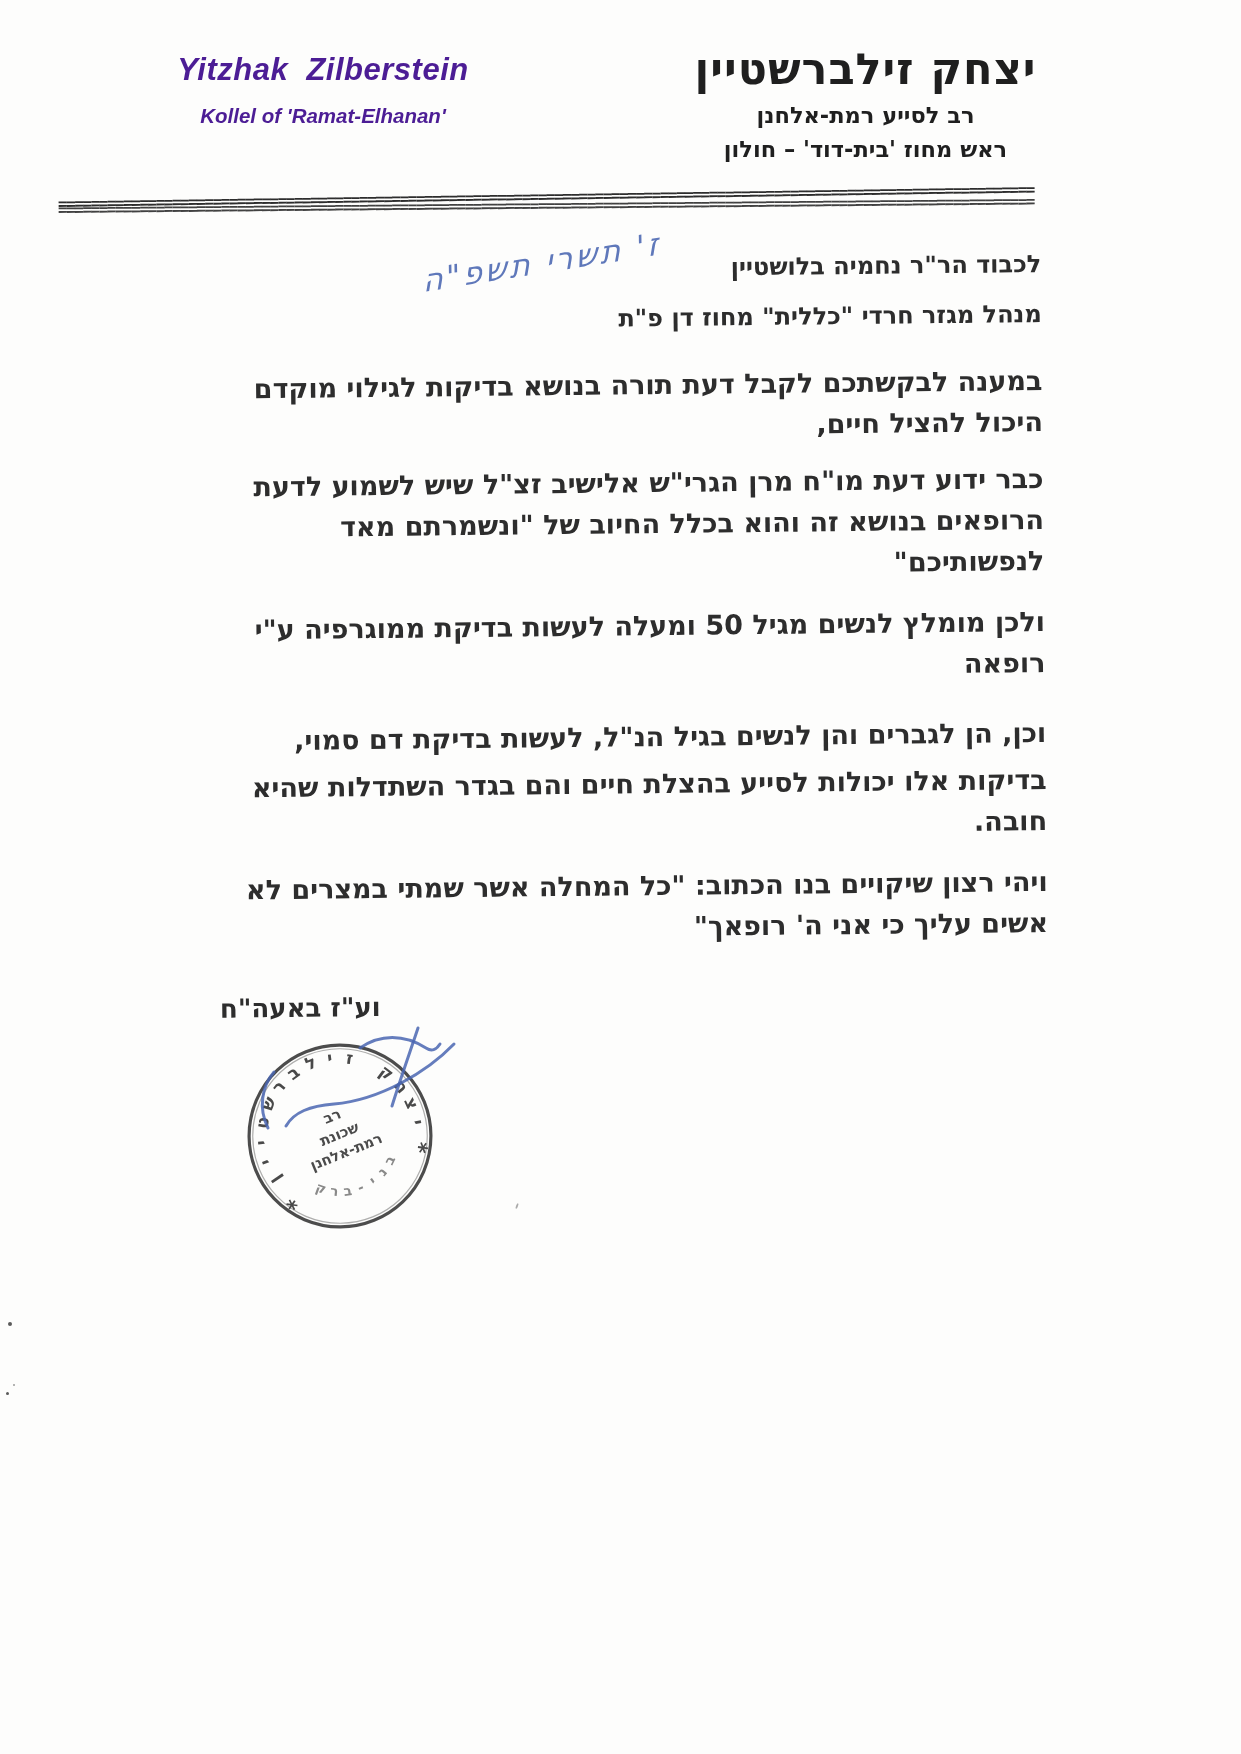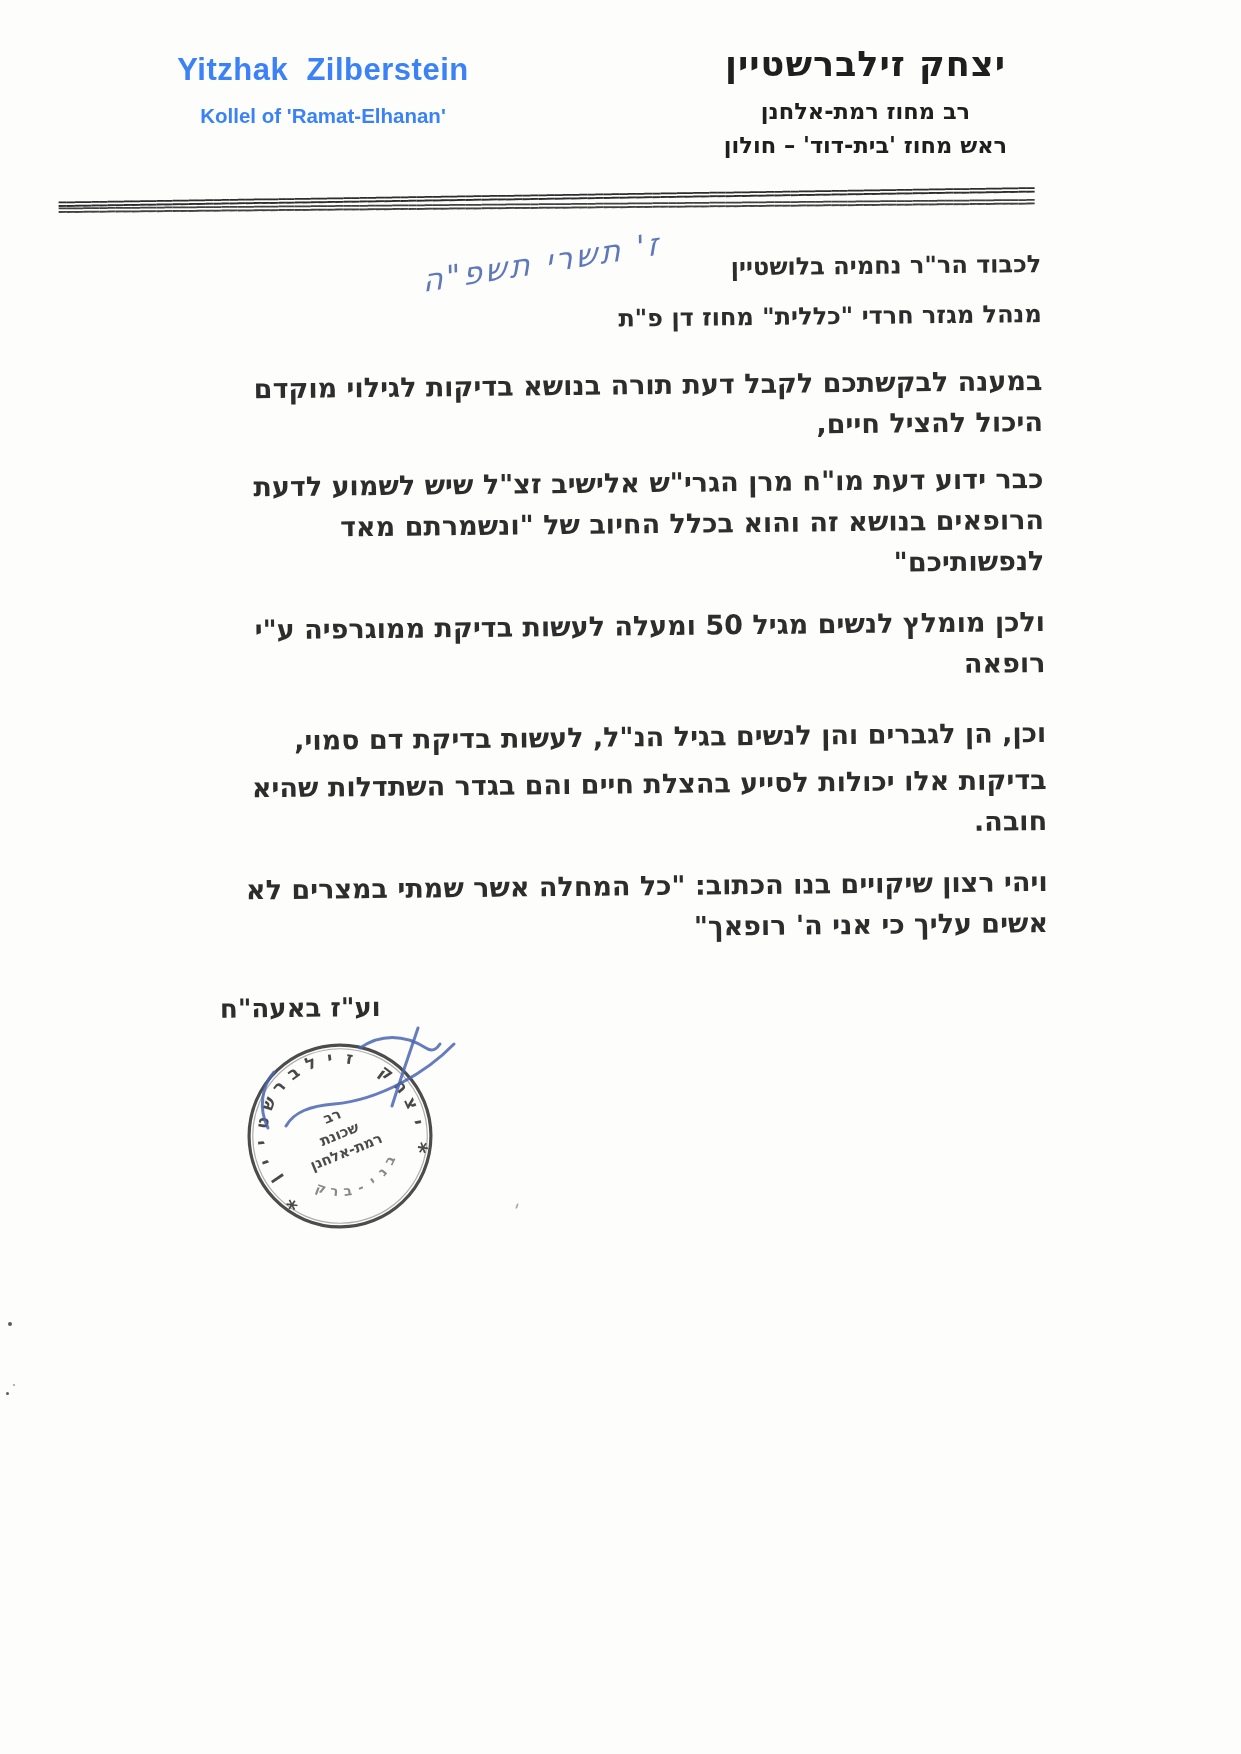--- a/index.html
+++ b/index.html
@@ -1,26 +1,26 @@
 <!DOCTYPE html>
 <html><head>
 <meta charset="utf-8">
 <style>
   html,body{margin:0;padding:0;background:#ffffff;}
   .page{position:relative;width:1241px;height:1754px;background:#fdfdfc;overflow:hidden;
         font-family:"DejaVu Sans",sans-serif;}
 
   
   .lh-en{position:absolute;left:138px;top:52px;width:370px;text-align:center;
-         color:#3b82f6;font-family:"Liberation Sans",sans-serif;font-weight:bold;}
+         color:#4c1d95;font-family:"Liberation Sans",sans-serif;font-weight:bold;font-style:italic;}
   .lh-en-name{font-size:31px;letter-spacing:.5px;white-space:pre;margin-bottom:12px;}
   .lh-en-line{font-size:20.5px;line-height:31px;}
   .lh-he{position:absolute;left:678px;top:44px;width:375px;text-align:center;
          color:#1f1f1f;font-weight:bold;direction:rtl;}
-  .lh-he-name{font-size:35px;margin-bottom:10px;letter-spacing:1px;}
+  .lh-he-name{font-size:43px;margin-bottom:4px;letter-spacing:1px;}
   .lh-he-line{font-size:22.5px;line-height:34px;}
 
   
   .divider{position:absolute;left:58px;width:980px;height:17px;overflow:hidden;
            font-family:"DejaVu Sans Mono",monospace;font-size:16px;font-weight:bold;
            color:#2d2d2d;letter-spacing:-1.5px;white-space:nowrap;line-height:16px;}
   .divider-1{top:189px;transform:rotate(-0.85deg);}
   .divider-2{top:198px;transform:rotate(-0.5deg);opacity:.9;}
 
   
@@ -73,21 +73,21 @@
 
 <div class="page">
 
   <header>
     <div class="lh-en">
       <div class="lh-en-name">Yitzhak  Zilberstein</div>
       <div class="lh-en-line">Kollel of 'Ramat-Elhanan'</div>
     </div>
     <div class="lh-he">
       <div class="lh-he-name">יצחק זילברשטיין</div>
-      <div class="lh-he-line">רב מחוז רמת-אלחנן</div>
+      <div class="lh-he-line">רב לסייע רמת-אלחנן</div>
       <div class="lh-he-line">ראש מחוז 'בית-דוד' – חולון</div>
     </div>
   </header>
 
   <div class="divider divider-1">========================================================================================================================</div>
   <div class="divider divider-2">========================================================================================================================</div>
 
   <div class="hand-date">ז' תשרי תשפ"ה</div>
 
   <div class="letter-body">

